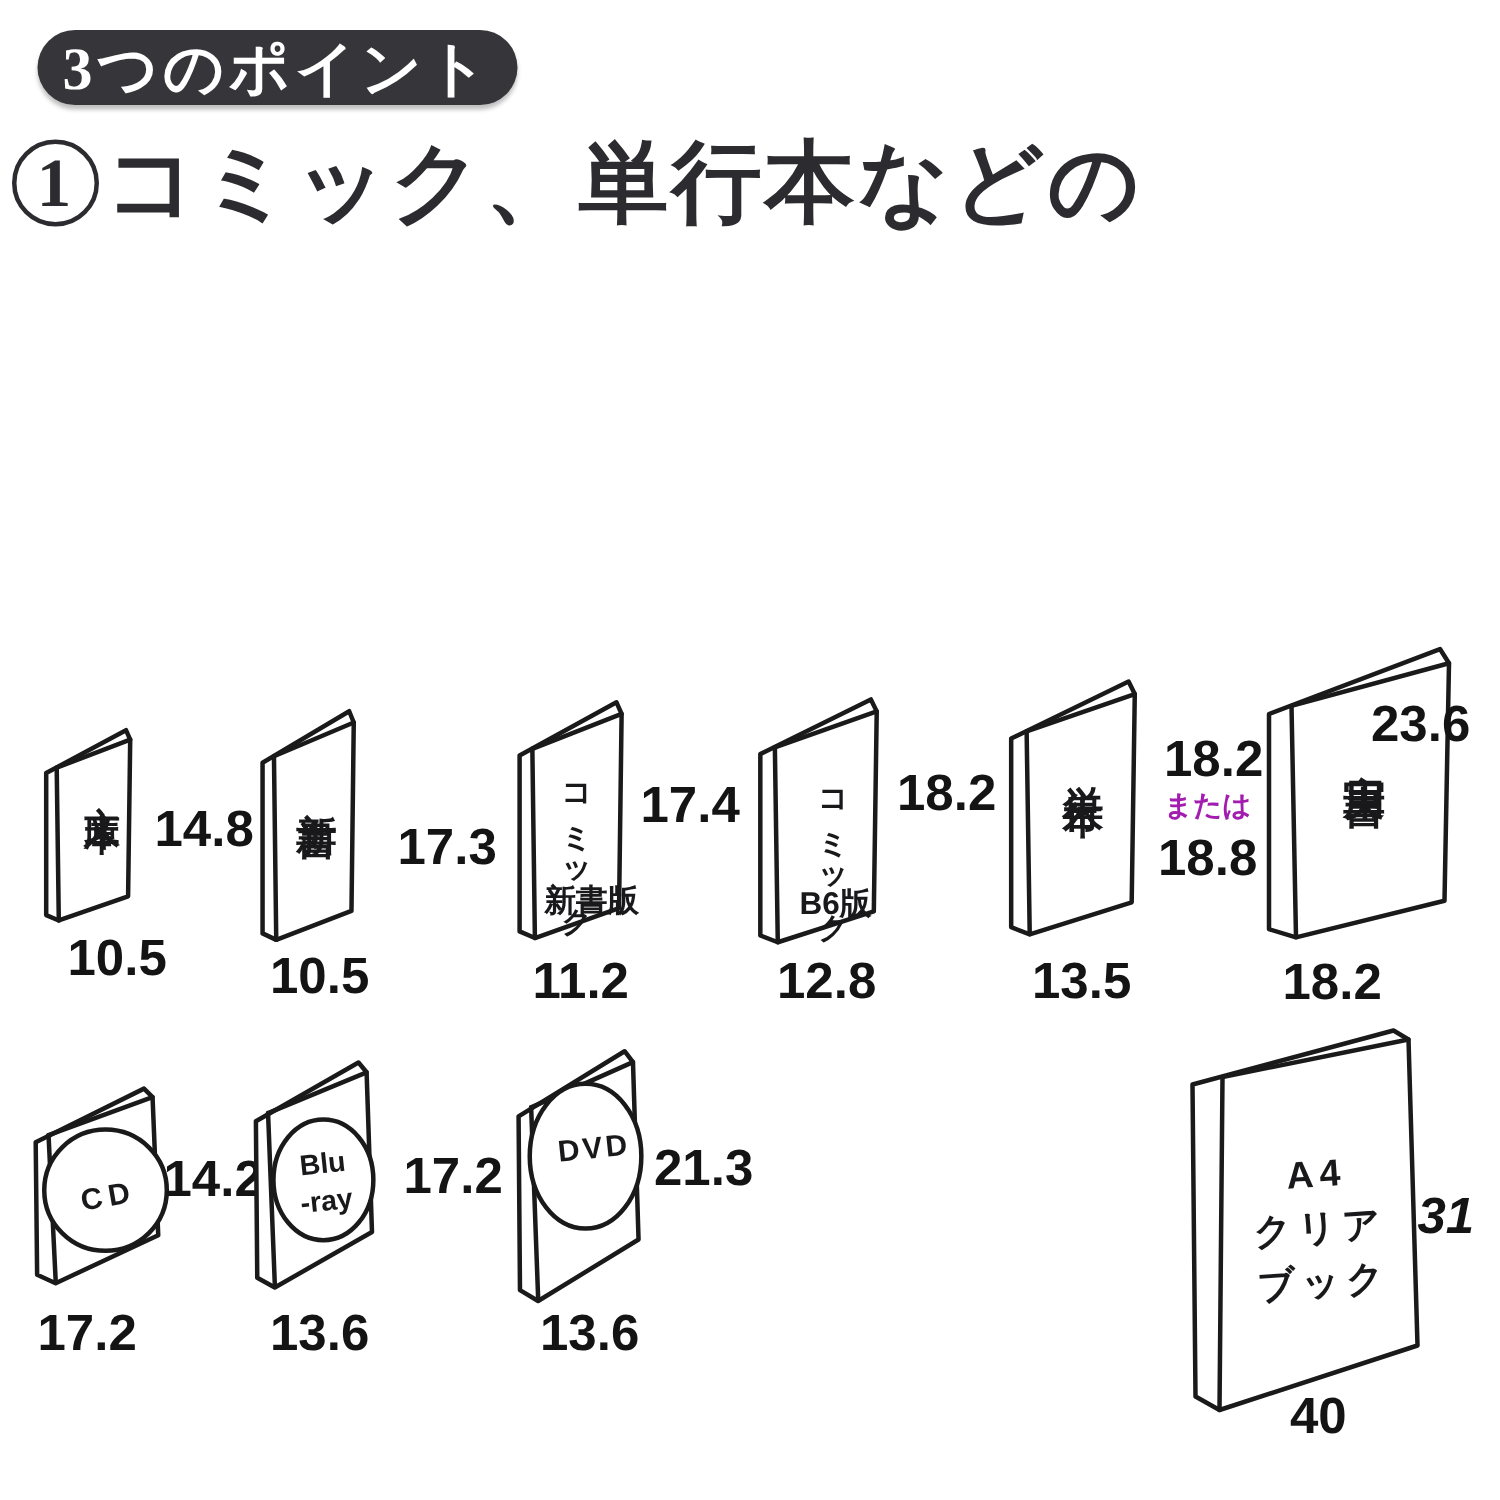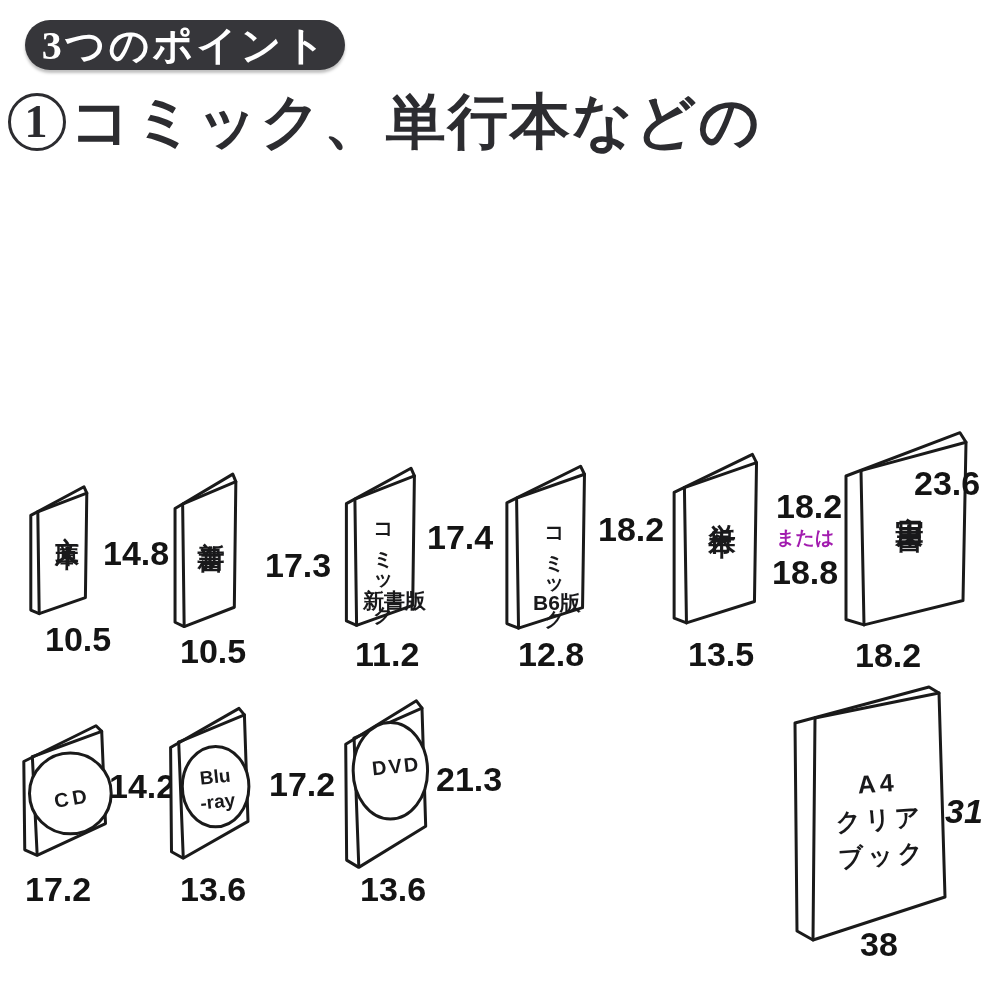--- a/index.html
+++ b/index.html
@@ -194,16 +194,16 @@
       <path class="shape" d="M12,44 L146,8 L156,14 L162,218 L30,261 L14,252 Z"></path>
       <path class="line" d="M32,39 L30,261"></path>
       <path class="line" d="M32,39 L156,14"></path>
     </svg>
     <div class="a4label" style="left:52px;top:86px;width:90px;">
       <div>A4</div>
       <div>クリア</div>
       <div>ブック</div>
     </div>
     <div class="num" style="left:162px;top:115px;font-style:italic;">31</div>
-    <div class="num" style="left:77px;top:248px;">38</div>
+    <div class="num" style="left:77px;top:248px;">40</div>
   </div>
 
 </div>
 
 </body></html>

